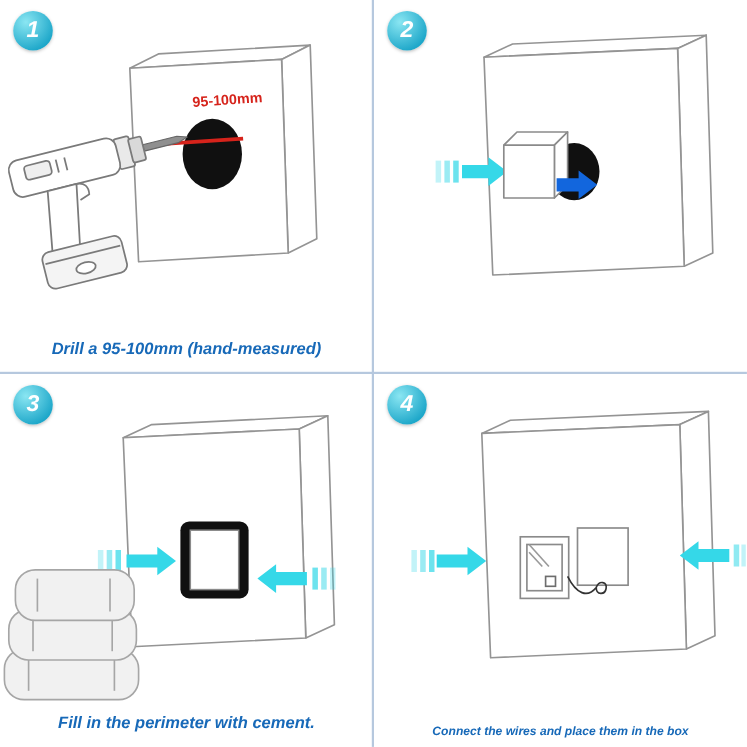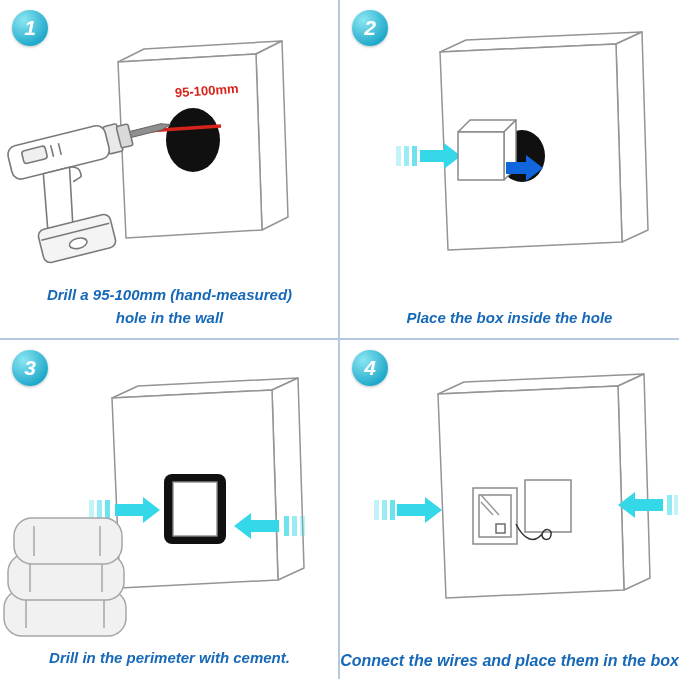--- a/index.html
+++ b/index.html
@@ -19,21 +19,21 @@
     position:absolute; top:10px; left:12px; width:36px; height:36px; border-radius:50%;
     background: radial-gradient(circle at 32% 28%, #8ae6f2, #1aa5c8 78%);
     color:#fff; display:flex; align-items:center; justify-content:center;
     font-style:italic; font-weight:bold; font-size:21px;
     box-shadow:0 1px 3px rgba(0,0,0,.25);
   }
   .caption{
     position:absolute; left:0; right:0; bottom:10px; text-align:center;
     color:#1769b8; font-weight:bold; font-size:15px; line-height:1.5; white-space:nowrap;font-style:italic;
   }
-  .q4 .caption{ bottom:6px; font-size:16px; }
+  .q4 .caption{ bottom:6px; font-size:11px; }
   .cap-line{ display:block; }
   .cap-line:empty{ display:none; }
   svg text{ font-family:"Liberation Sans", sans-serif; }
 </style>
 </head>
 <body>
 
 <div class="poster">
 
   <div class="quad q1">
@@ -61,21 +61,20 @@
           <line x1="12" y1="98" x2="82" y2="98"></line>
           <ellipse cx="47" cy="110" rx="9" ry="5" fill="#fff"></ellipse>
         </g>
       </svg>
     </div>
     <div class="badge">
       <span>1</span>
     </div>
     <div class="caption">
       <span class="cap-line">Drill a 95-100mm (hand-measured)</span>
-      <span class="cap-line">hole in the wall</span>
     </div>
   </div>
 
   <div class="quad q2">
     <div class="fig">
       <svg viewBox="0 0 339 339">
         <g fill="#fff" stroke="#949494" stroke-width="1.5" stroke-linejoin="round">
           <polygon points="100,52 126,40 302,32 276,44"></polygon>
           <polygon points="276,44 302,32 308,230 282,242"></polygon>
           <polygon points="100,52 276,44 282,242 108,250"></polygon>
@@ -90,24 +89,20 @@
         <g fill="#fff" stroke="#8a8a8a" stroke-width="1.5" stroke-linejoin="round">
           <polygon points="118,132 130,120 176,120 164,132"></polygon>
           <polygon points="164,132 176,120 176,168 164,180"></polygon>
           <rect x="118" y="132" width="46" height="48"></rect>
         </g>
         <polygon points="166,162 186,162 186,155 203,168 186,181 186,174 166,174" fill="#1266dd"></polygon>
       </svg>
     </div>
     <div class="badge">
       <span>2</span>
-    </div>
-    <div class="caption">
-      <span class="cap-line">Place the box inside the hole</span>
-
     </div>
   </div>
 
   <div class="quad q3">
     <div class="fig">
       <svg viewBox="0 0 339 339">
         <g fill="#fff" stroke="#949494" stroke-width="1.5" stroke-linejoin="round">
           <polygon points="112,58 138,46 298,38 272,50"></polygon>
           <polygon points="272,50 298,38 304,228 278,240"></polygon>
           <polygon points="112,58 272,50 278,240 120,248"></polygon>
@@ -136,21 +131,21 @@
           <rect x="14" y="178" width="108" height="46" rx="18"></rect>
           <line x1="34" y1="186" x2="34" y2="216"></line>
           <line x1="100" y1="186" x2="100" y2="216"></line>
         </g>
       </svg>
     </div>
     <div class="badge">
       <span>3</span>
     </div>
     <div class="caption">
-      <span class="cap-line">Drill in the perimeter with cement.</span>
+      <span class="cap-line">Fill in the perimeter with cement.</span>
 
     </div>
   </div>
 
   <div class="quad q4">
     <div class="fig">
       <svg viewBox="0 0 339 339">
         <g fill="#fff" stroke="#949494" stroke-width="1.5" stroke-linejoin="round">
           <polygon points="98,54 124,42 304,34 278,46"></polygon>
           <polygon points="278,46 304,34 310,238 284,250"></polygon>

